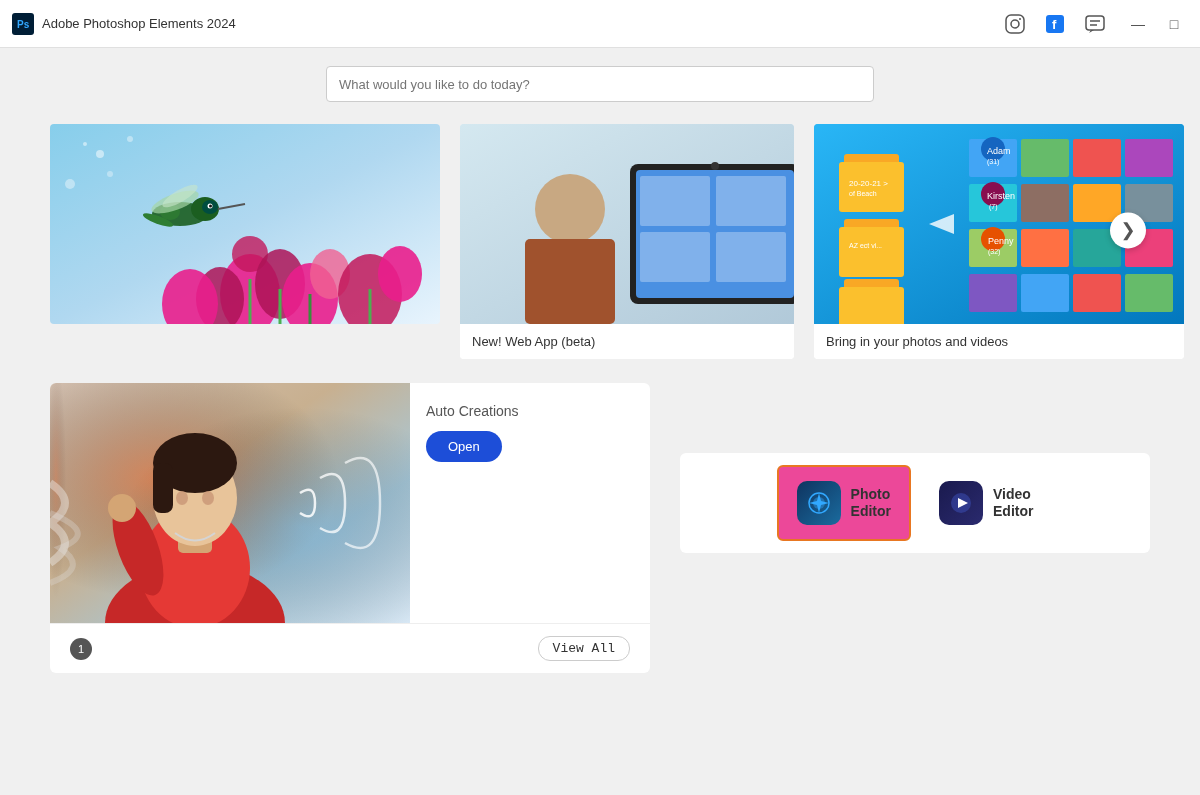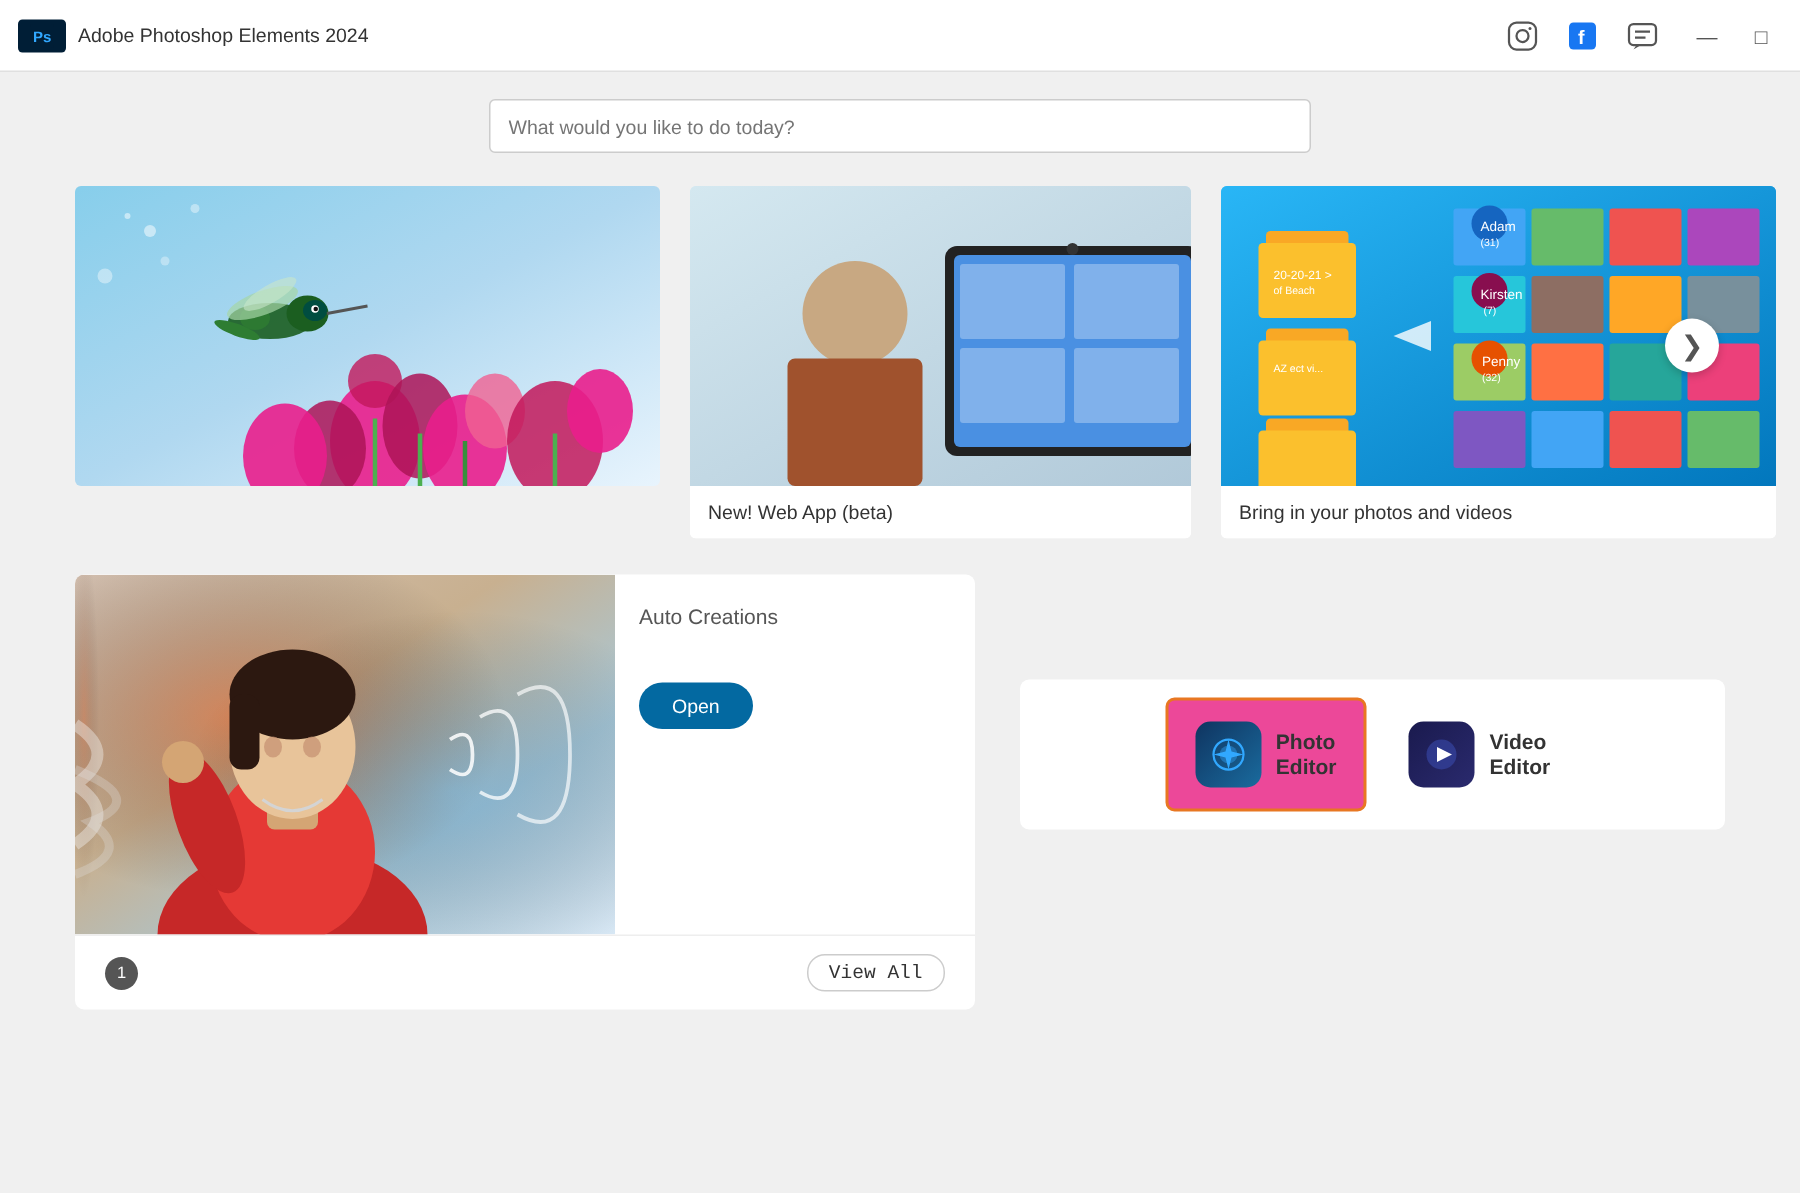--- a/index.html
+++ b/index.html
@@ -21,21 +21,21 @@
       height: 48px;
       padding: 0 12px;
       border-bottom: 1px solid #e0e0e0;
     }
     .title-bar-left {
       display: flex;
       align-items: center;
       gap: 8px;
     }
     .app-icon {
-      width: 32px;
+      width: 22px;
       height: 22px;
       background: #001e36;
       border-radius: 3px;
       display: flex;
       align-items: center;
       justify-content: center;
       color: #31a8ff;
       font-size: 12px;
       font-weight: bold;
     }
@@ -240,28 +240,27 @@
       margin-bottom: 12px;
     }
     .auto-creations-desc {
       font-size: 14px;
       color: #333;
       font-weight: 600;
       line-height: 1.4;
       margin-bottom: 20px;
     }
     .open-btn {
-      background: #0369a1;
+      background: #1d4ed8;
       color: #fff;
       border: none;
       border-radius: 16px;
       padding: 8px 22px;
       font-size: 13px;
       cursor: pointer;
-      margin-top: 24px;
     }
 
     .auto-creations-footer {
       display: flex;
       align-items: center;
       justify-content: space-between;
       padding: 12px 20px;
       border-top: 1px solid #eee;
     }
     .pagination-dots {

